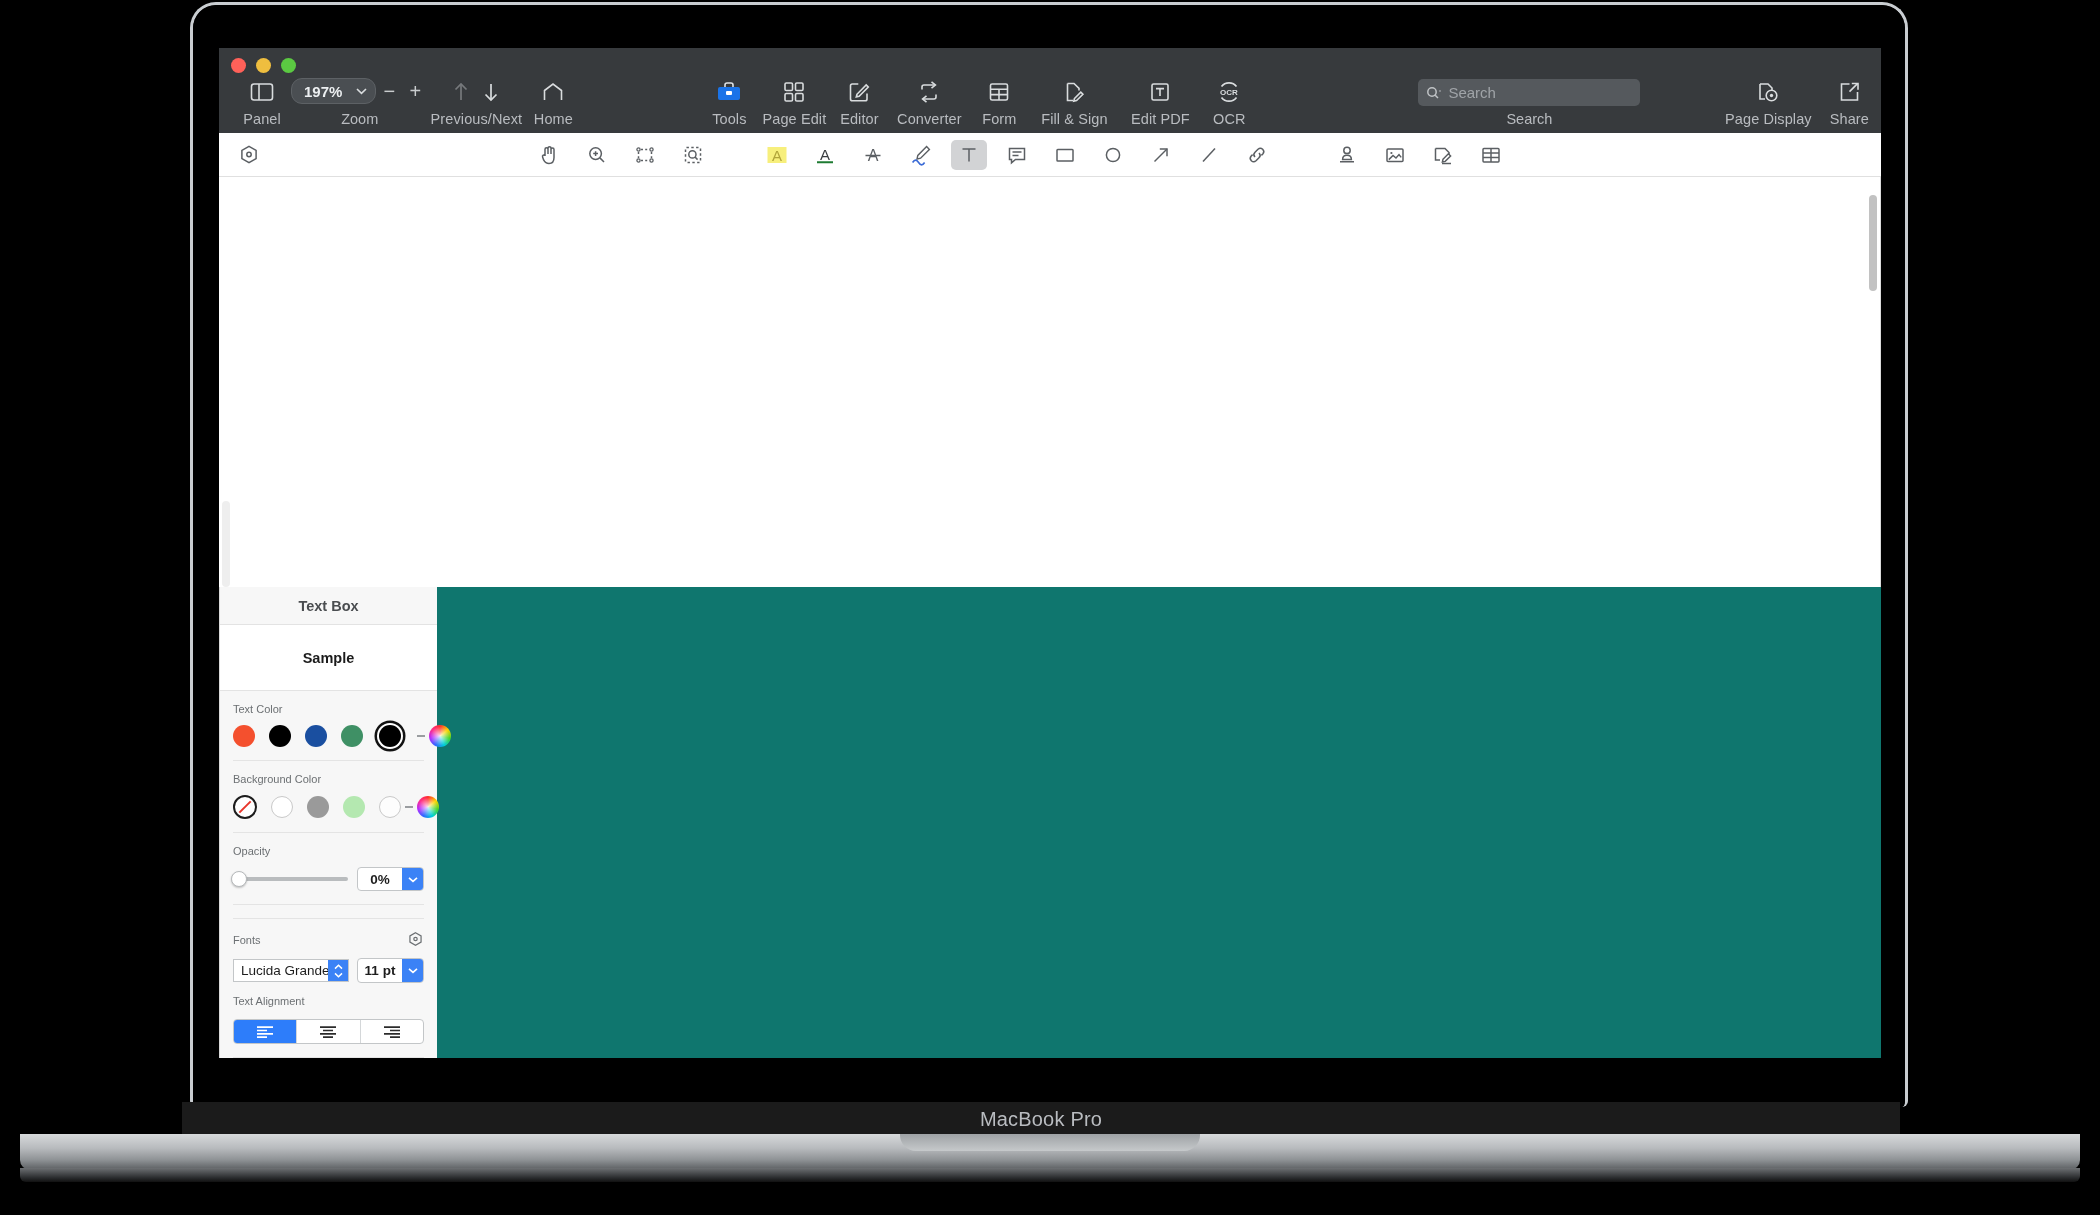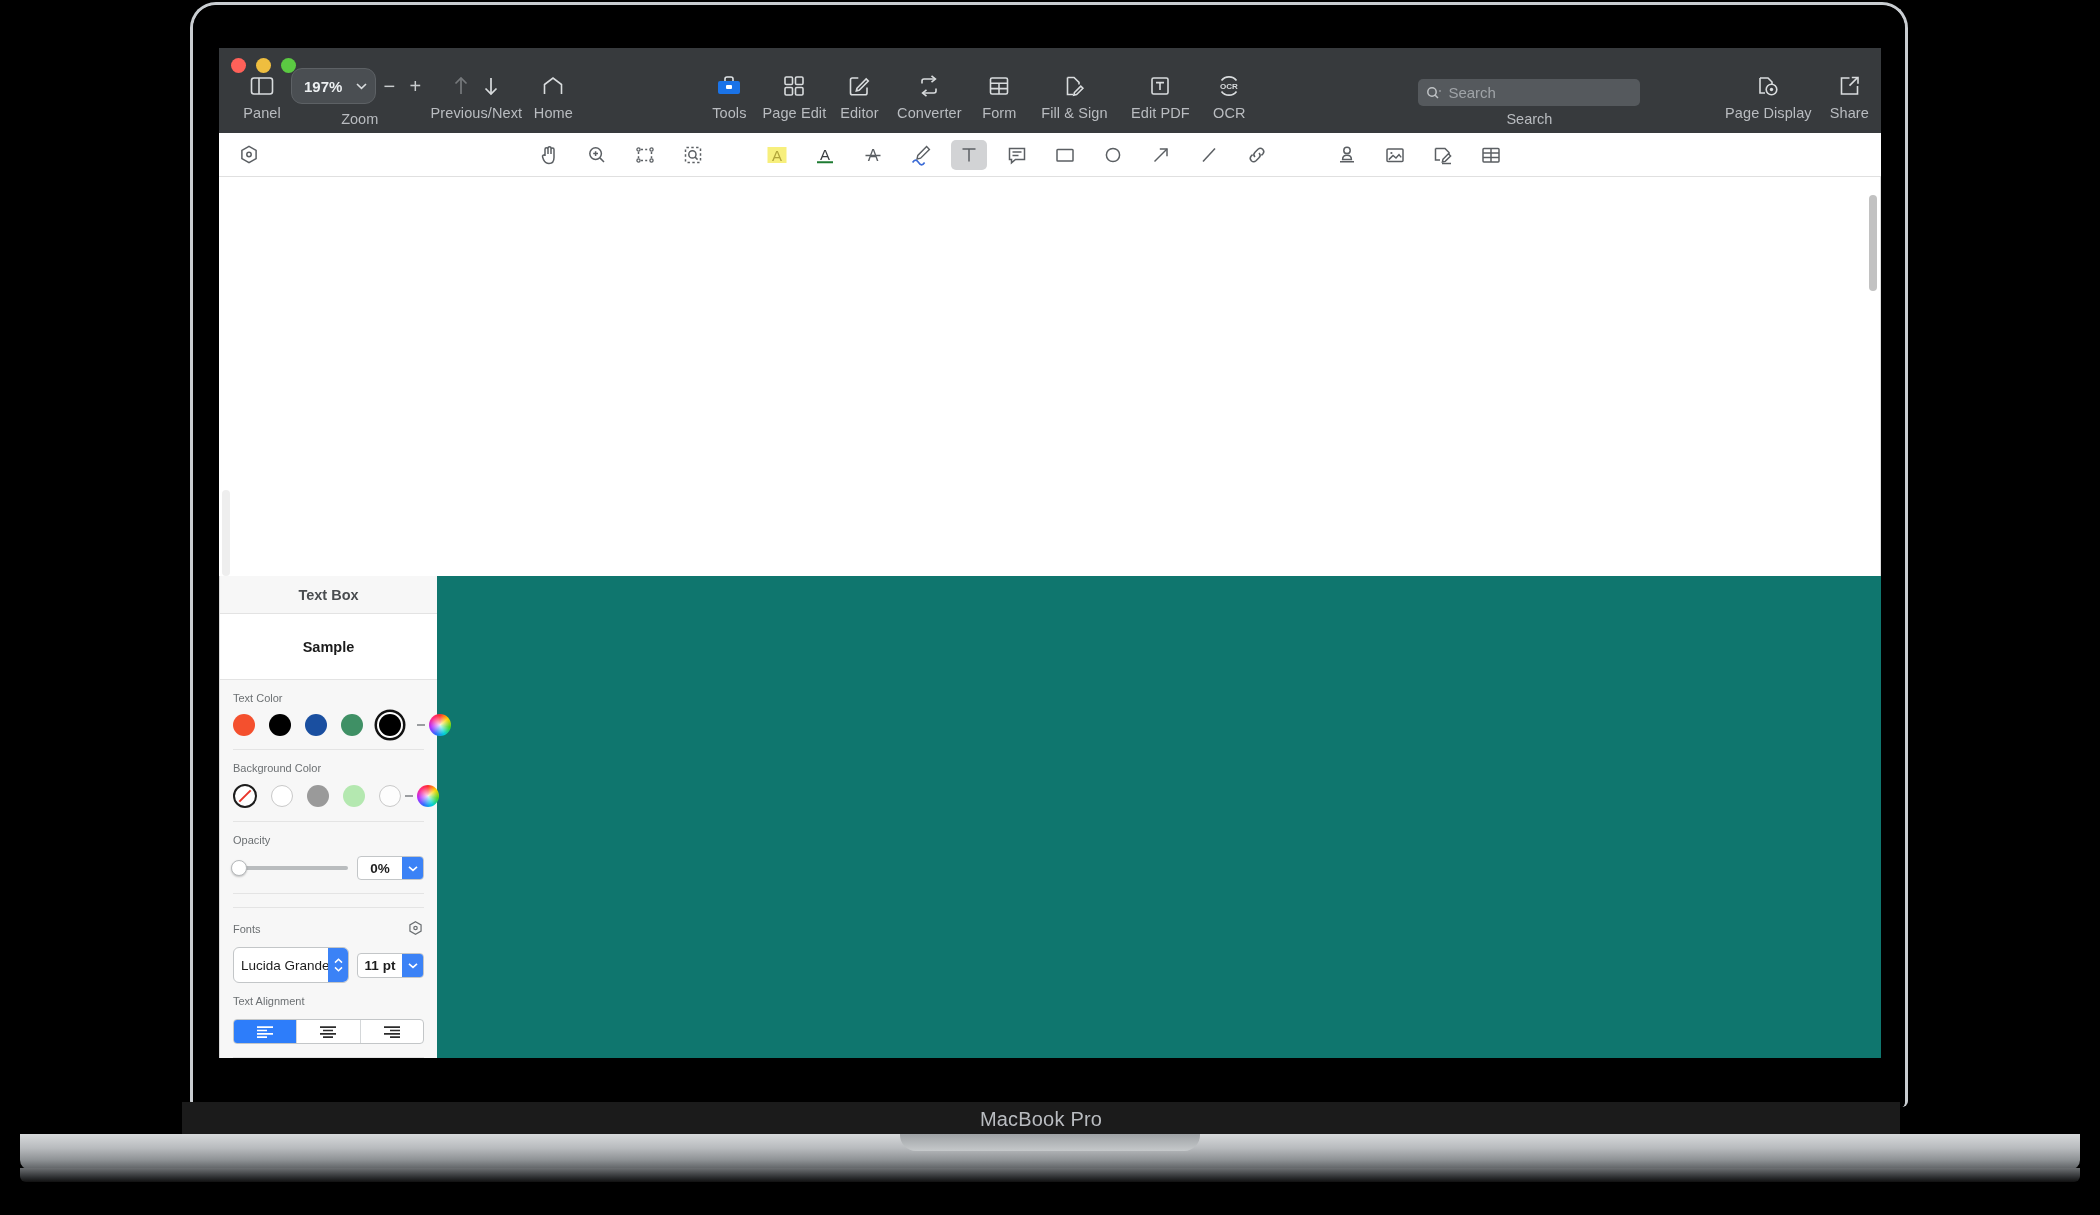--- a/index.html
+++ b/index.html
@@ -72,21 +72,21 @@
   }
   .tl { width: 15px; height: 15px; border-radius: 50%; }
   .tl-red { background: #ff6159; }
   .tl-yellow { background: #efbe3f; }
   .tl-green { background: #5bc942; }
 
   .tb-group { display: flex; align-items: flex-end; height: 85px; }
   .tb-item {
     display: flex; flex-direction: column;
     align-items: center; justify-content: flex-end;
-    padding-bottom: 12px;
+    padding-bottom: 6px;
     min-width: 58px;
     cursor: default;
   }
   .tb-icon {
     height: 30px; display: flex; align-items: center; justify-content: center;
     margin-bottom: 4px;
   }
   .tb-label {
     color: #b9bcc0; font-size: 14.5px; white-space: nowrap;
     letter-spacing: .1px;
@@ -94,21 +94,21 @@
   .stroke-ico { stroke: #d9dcde; fill: none; stroke-width: 1.6; }
 
   
   #zoom-cluster {
     display: flex; align-items: center; gap: 0;
     margin-bottom: 2px;
   }
   #zoom-field {
     display: flex; align-items: center; gap: 14px;
     background: #4a4e52; border: 1px solid #5d6165;
-    border-radius: 11px; height: 36px; padding: 0 8px 0 12px;
+    border-radius: 11px; height: 26px; padding: 0 8px 0 12px;
   }
   #zoom-value { color: #eceff1; font-size: 15px; font-weight: 600; }
   .zoom-step {
     color: #c9ccce; font-size: 20px; width: 26px; text-align: center;
     line-height: 26px;
   }
   #zoom-group-wrap { display: flex; flex-direction: column; align-items: center;
     justify-content: flex-end; height: 85px; padding-bottom: 6px; }
   #zoom-caption { color: #b9bcc0; font-size: 14.5px; margin-top: 5px; }
 
@@ -246,22 +246,22 @@
     font-size: 13.5px; color: #1d1d1d; font-weight: 600;
   }
   .stepper-btn {
     width: 21px; background: #3b82f6;
     display: flex; align-items: center; justify-content: center;
   }
   .gear-ico { stroke: #6c7073; fill: none; stroke-width: 1.3; }
 
   .font-row { display: flex; align-items: center; gap: 8px; }
   .font-select {
-    flex: 1; height: 36px; display: flex; align-items: center;
-    border: 1px solid #c3c6c8; border-radius: 6px; background: #fff;
+    flex: 1; height: 23px; display: flex; align-items: center;
+    border: 1px solid #c3c6c8; border-radius: 0; background: #fff;
     overflow: hidden;
   }
   .font-name {
     flex: 1; padding-left: 7px; font-size: 13.5px; color: #1d1d1d;
     white-space: nowrap; overflow: hidden;
   }
   .font-arrows {
     width: 20px; height: 100%; background: #3b82f6;
     display: flex; flex-direction: column; align-items: center;
     justify-content: center; gap: 2px;

